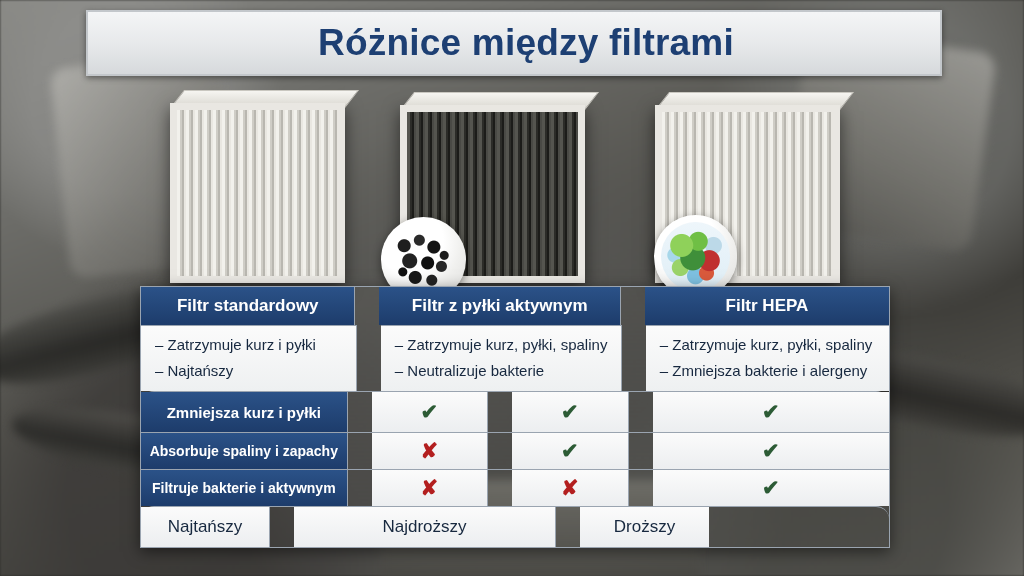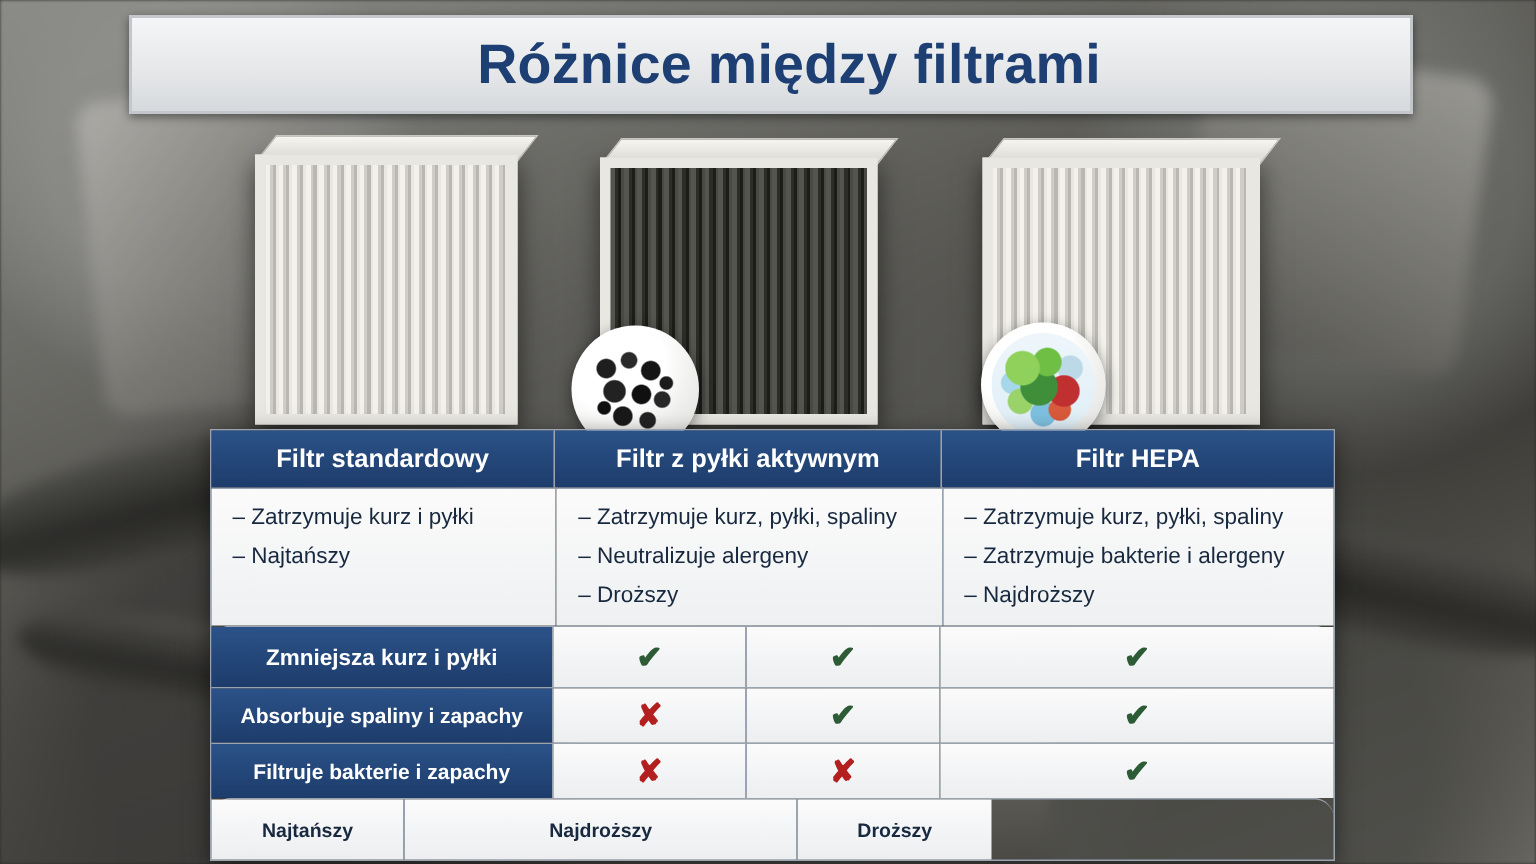--- a/index.html
+++ b/index.html
@@ -180,21 +180,21 @@
 
   
   .table {
     position: absolute;
     left: 140px;
     top: 286px;
     width: 748px;
     border: 1px solid #9aa4b0;
     box-shadow: 0 4px 14px rgba(0,0,0,.5);
   }
-  .row { display: flex; }
+  .row { display: flex; gap: 24px; }
   .head-row .cell {
     background: linear-gradient(180deg, #2b5288 0%, #1d3c6b 100%);
     color: #ffffff;
     font-weight: bold;
     font-size: 17px;
     text-align: center;
     padding: 9px 4px;
     border-right: 1px solid #9aa4b0;
     display: flex;
     align-items: center;
@@ -250,22 +250,22 @@
     font-size: 21px;
     font-weight: bold;
   }
   .feat-val:last-child { border-right: none; }
   .v1 { width: 129px; }
   .v2 { width: 129px; }
   .v3 { width: 262px; }
   .yes { color: #2c5b35; }
   .no  { color: #b31f1f; }
   .price-val {
-    font-size: 13px;
-    font-weight: bold;
+    font-size: 17px;
+    font-weight: normal;
     color: #17283f;
   }
   .h36 { height: 40px; border-radius: 13px; }
   .h32 { height: 36px; }
 </style>
 </head>
 <body>
 
 <div id="stage">
 
@@ -318,49 +318,47 @@
     <div class="row desc-row">
       <div class="cell c1">
         <ul>
           <li>– Zatrzymuje kurz i pyłki</li>
           <li>– Najtańszy</li>
         </ul>
       </div>
       <div class="cell c2">
         <ul>
           <li>– Zatrzymuje kurz, pyłki, spaliny</li>
-          <li>– Neutralizuje alergeny</li>
-          <li>– Droższy</li>
+          <li>– Neutralizuje bakterie</li>
         </ul>
       </div>
       <div class="cell c3">
         <ul>
           <li>– Zatrzymuje kurz, pyłki, spaliny</li>
-          <li>– Zatrzymuje bakterie i alergeny</li>
-          <li>– Najdroższy</li>
+          <li>– Zmniejsza bakterie i alergeny</li>
         </ul>
       </div>
     </div>
 
     <div class="row feat-row h36">
       <div class="feat-label">Zmniejsza kurz i pyłki</div>
       <div class="feat-val v1 yes">✔</div>
       <div class="feat-val v2 yes">✔</div>
       <div class="feat-val v3 yes">✔</div>
     </div>
 
     <div class="row feat-row h32">
       <div class="feat-label small">Absorbuje spaliny i zapachy</div>
       <div class="feat-val v1 no">✘</div>
       <div class="feat-val v2 yes">✔</div>
       <div class="feat-val v3 yes">✔</div>
     </div>
 
     <div class="row feat-row h32">
-      <div class="feat-label small">Filtruje bakterie i zapachy</div>
+      <div class="feat-label small">Filtruje bakterie i aktywnym</div>
       <div class="feat-val v1 no">✘</div>
       <div class="feat-val v2 no">✘</div>
       <div class="feat-val v3 yes">✔</div>
     </div>
 
     <div class="row feat-row h36">
       <div class="feat-val v1 price-val">Najtańszy</div>
       <div class="feat-val v3 price-val">Najdroższy</div>
       <div class="feat-val v2 price-val">Droższy</div>
     </div>

